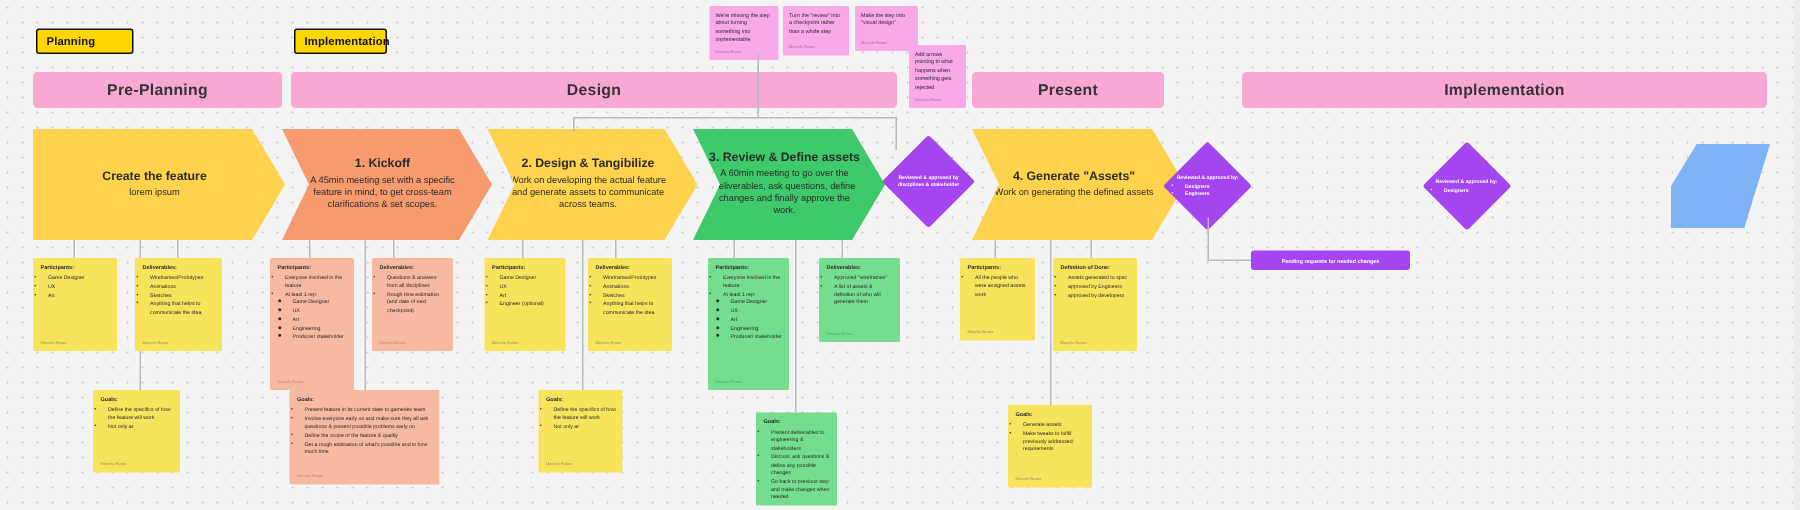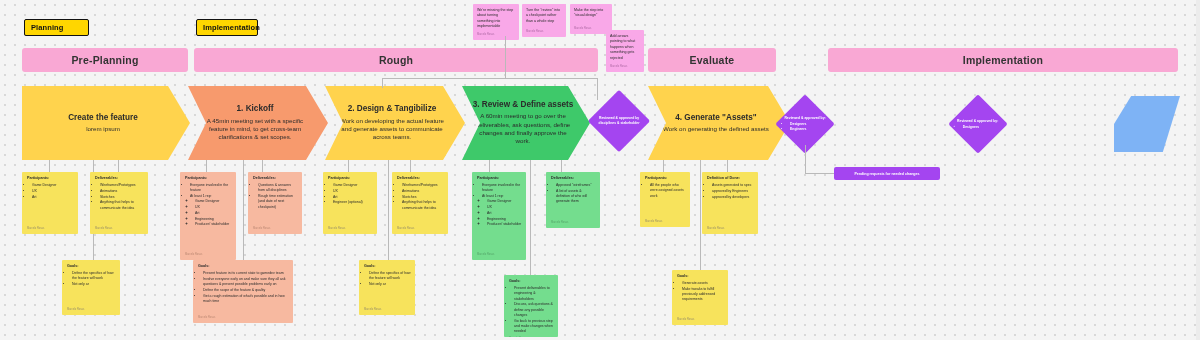--- a/index.html
+++ b/index.html
@@ -125,24 +125,24 @@
     <span>Planning</span>
   </div>
   <div class="phase-tag abs" style="left:196px;top:19px;width:62px;height:17px;">
     <span>Implementation</span>
   </div>
 
   <div class="stage-band abs" style="left:22px;top:48px;width:166px;height:24px;">
     <span>Pre-Planning</span>
   </div>
   <div class="stage-band abs" style="left:194px;top:48px;width:404px;height:24px;">
-    <span>Rough</span>
+    <span>Design</span>
   </div>
   <div class="stage-band abs" style="left:648px;top:48px;width:128px;height:24px;">
-    <span>Evaluate</span>
+    <span>Present</span>
   </div>
   <div class="stage-band abs" style="left:828px;top:48px;width:350px;height:24px;">
     <span>Implementation</span>
   </div>
 
   <div class="chev abs" style="left:22px;top:86px;width:168px;height:74px;background:#ffd34d;">
     <div class="t">Create the feature</div>
     <div class="d">lorem ipsum</div>
   </div>
 

